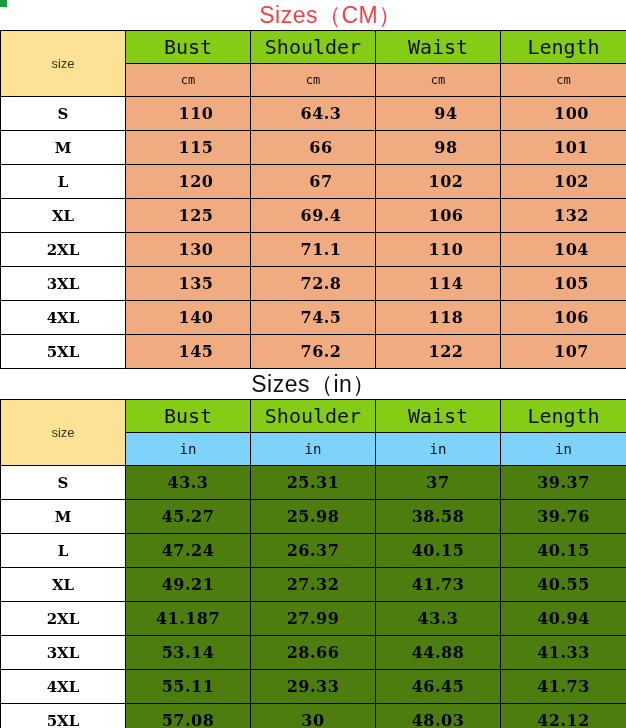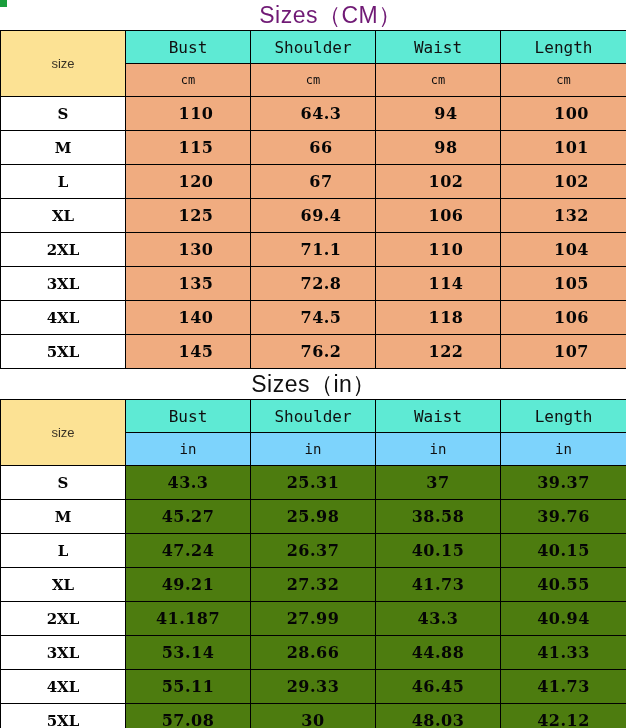--- a/index.html
+++ b/index.html
@@ -29,29 +29,29 @@
     border:1.5px solid #000000;
     text-align:center;vertical-align:middle;
     padding:0;
   }
 
   
   td.title{
     border:none;background:#ffffff;height:30px;
     font-size:23px;letter-spacing:0.5px;
   }
-  td.title.cm{color:#701a75;padding-left:34px;}
+  td.title.cm{color:#ef4444;padding-left:34px;}
   td.title.inch{color:#101010;margin-top:28px;}
   .tw{display:block;line-height:30px;}
 
   
   td.hd{
-    background:#5eead4;
+    background:#84cc16;
     font-family:"DejaVu Sans Mono","Liberation Mono",monospace;
-    font-size:16px;color:#101010;height:32px;
+    font-size:20px;color:#101010;height:32px;
   }
   td.size-cell{
     background:#fce294;
     font-family:Liberation Sans, sans-serif;
     font-size:13px;color:#3a3326;
   }
   td.unit{
     font-family:"DejaVu Sans Mono","Liberation Mono",monospace;
     font-size:12px;color:#101010;height:32px;font-weight:normal;
   }

